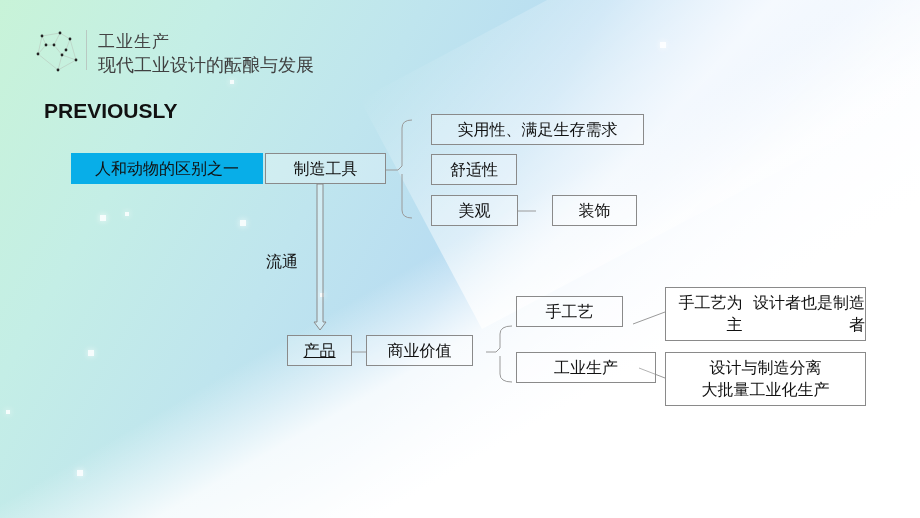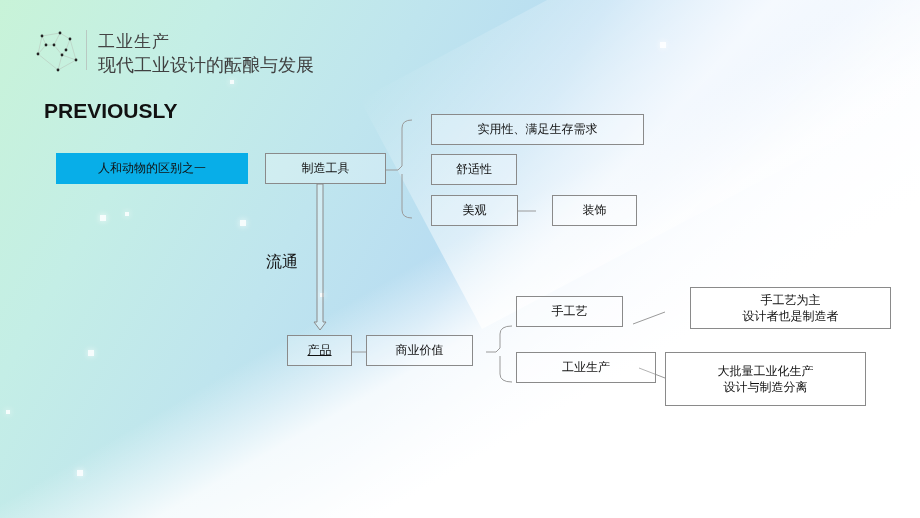--- a/index.html
+++ b/index.html
@@ -19,24 +19,24 @@
   
   .logo { position: absolute; left: 34px; top: 28px; width: 48px; height: 44px; }
   .hdr-divider { position: absolute; left: 86px; top: 30px; width: 1px; height: 40px; background: #b9c9c2; }
   .hdr-title { position: absolute; left: 98px; top: 30px; font-size: 17px; color: #444; letter-spacing: 1px; }
   .hdr-sub { position: absolute; left: 98px; top: 53px; font-size: 18px; color: #404040; }
 
   .prev { position: absolute; left: 44px; top: 99px; font-family: "Liberation Sans", sans-serif; font-weight: bold; font-size: 21px; color: #111; }
 
   .box {
     position: absolute; box-sizing: border-box; border: 1px solid #8a8a8a;
-    background: rgba(255,255,255,0.25); color: #111; font-size: 12px;
+    background: rgba(255,255,255,0.25); color: #111; font-size: 16px;
     display: flex; align-items: center; justify-content: center; text-align: right; line-height: 1.35;
   }
-  .box.blue { background: #08aee8; border-color: #08aee8; color: #111; }
+  .box.blue { background: #08aee8; border-color: #08aee8; color: #111; margin-left: 15px; }
   .box.white { background: #ffffff; }
   .label { position: absolute; font-size: 16px; color: #111; }
 
   svg.lines { position: absolute; left: 0; top: 0; }
 </style>
 </head>
 <body>
 
 <div class="glow" style="left:380px; top:-80px; width:700px; height:260px; transform: rotate(-28deg);"></div>
 <div class="sparkle" style="left:100px;top:215px;"></div>
@@ -133,20 +133,20 @@
   <span>商业价值</span>
 </div>
 
 <div class="box" style="left:516px;top:296px;width:107px;height:31px;">
   <span>手工艺</span>
 </div>
 <div class="box" style="left:516px;top:352px;width:140px;height:31px;">
   <span>工业生产</span>
 </div>
 
-<div class="box white" style="left:665px;top:287px;width:201px;height:42px;flex-direction:column;margin-left:25px;">
+<div class="box white" style="left:665px;top:287px;width:201px;height:54px;flex-direction:row;">
   <span>手工艺为主</span>
   <span>设计者也是制造者</span>
 </div>
 <div class="box white" style="left:665px;top:352px;width:201px;height:54px;flex-direction:column;">
+  <span>设计与制造分离</span>
   <span>大批量工业化生产</span>
-  <span>设计与制造分离</span>
 </div>
 
 </body></html>

